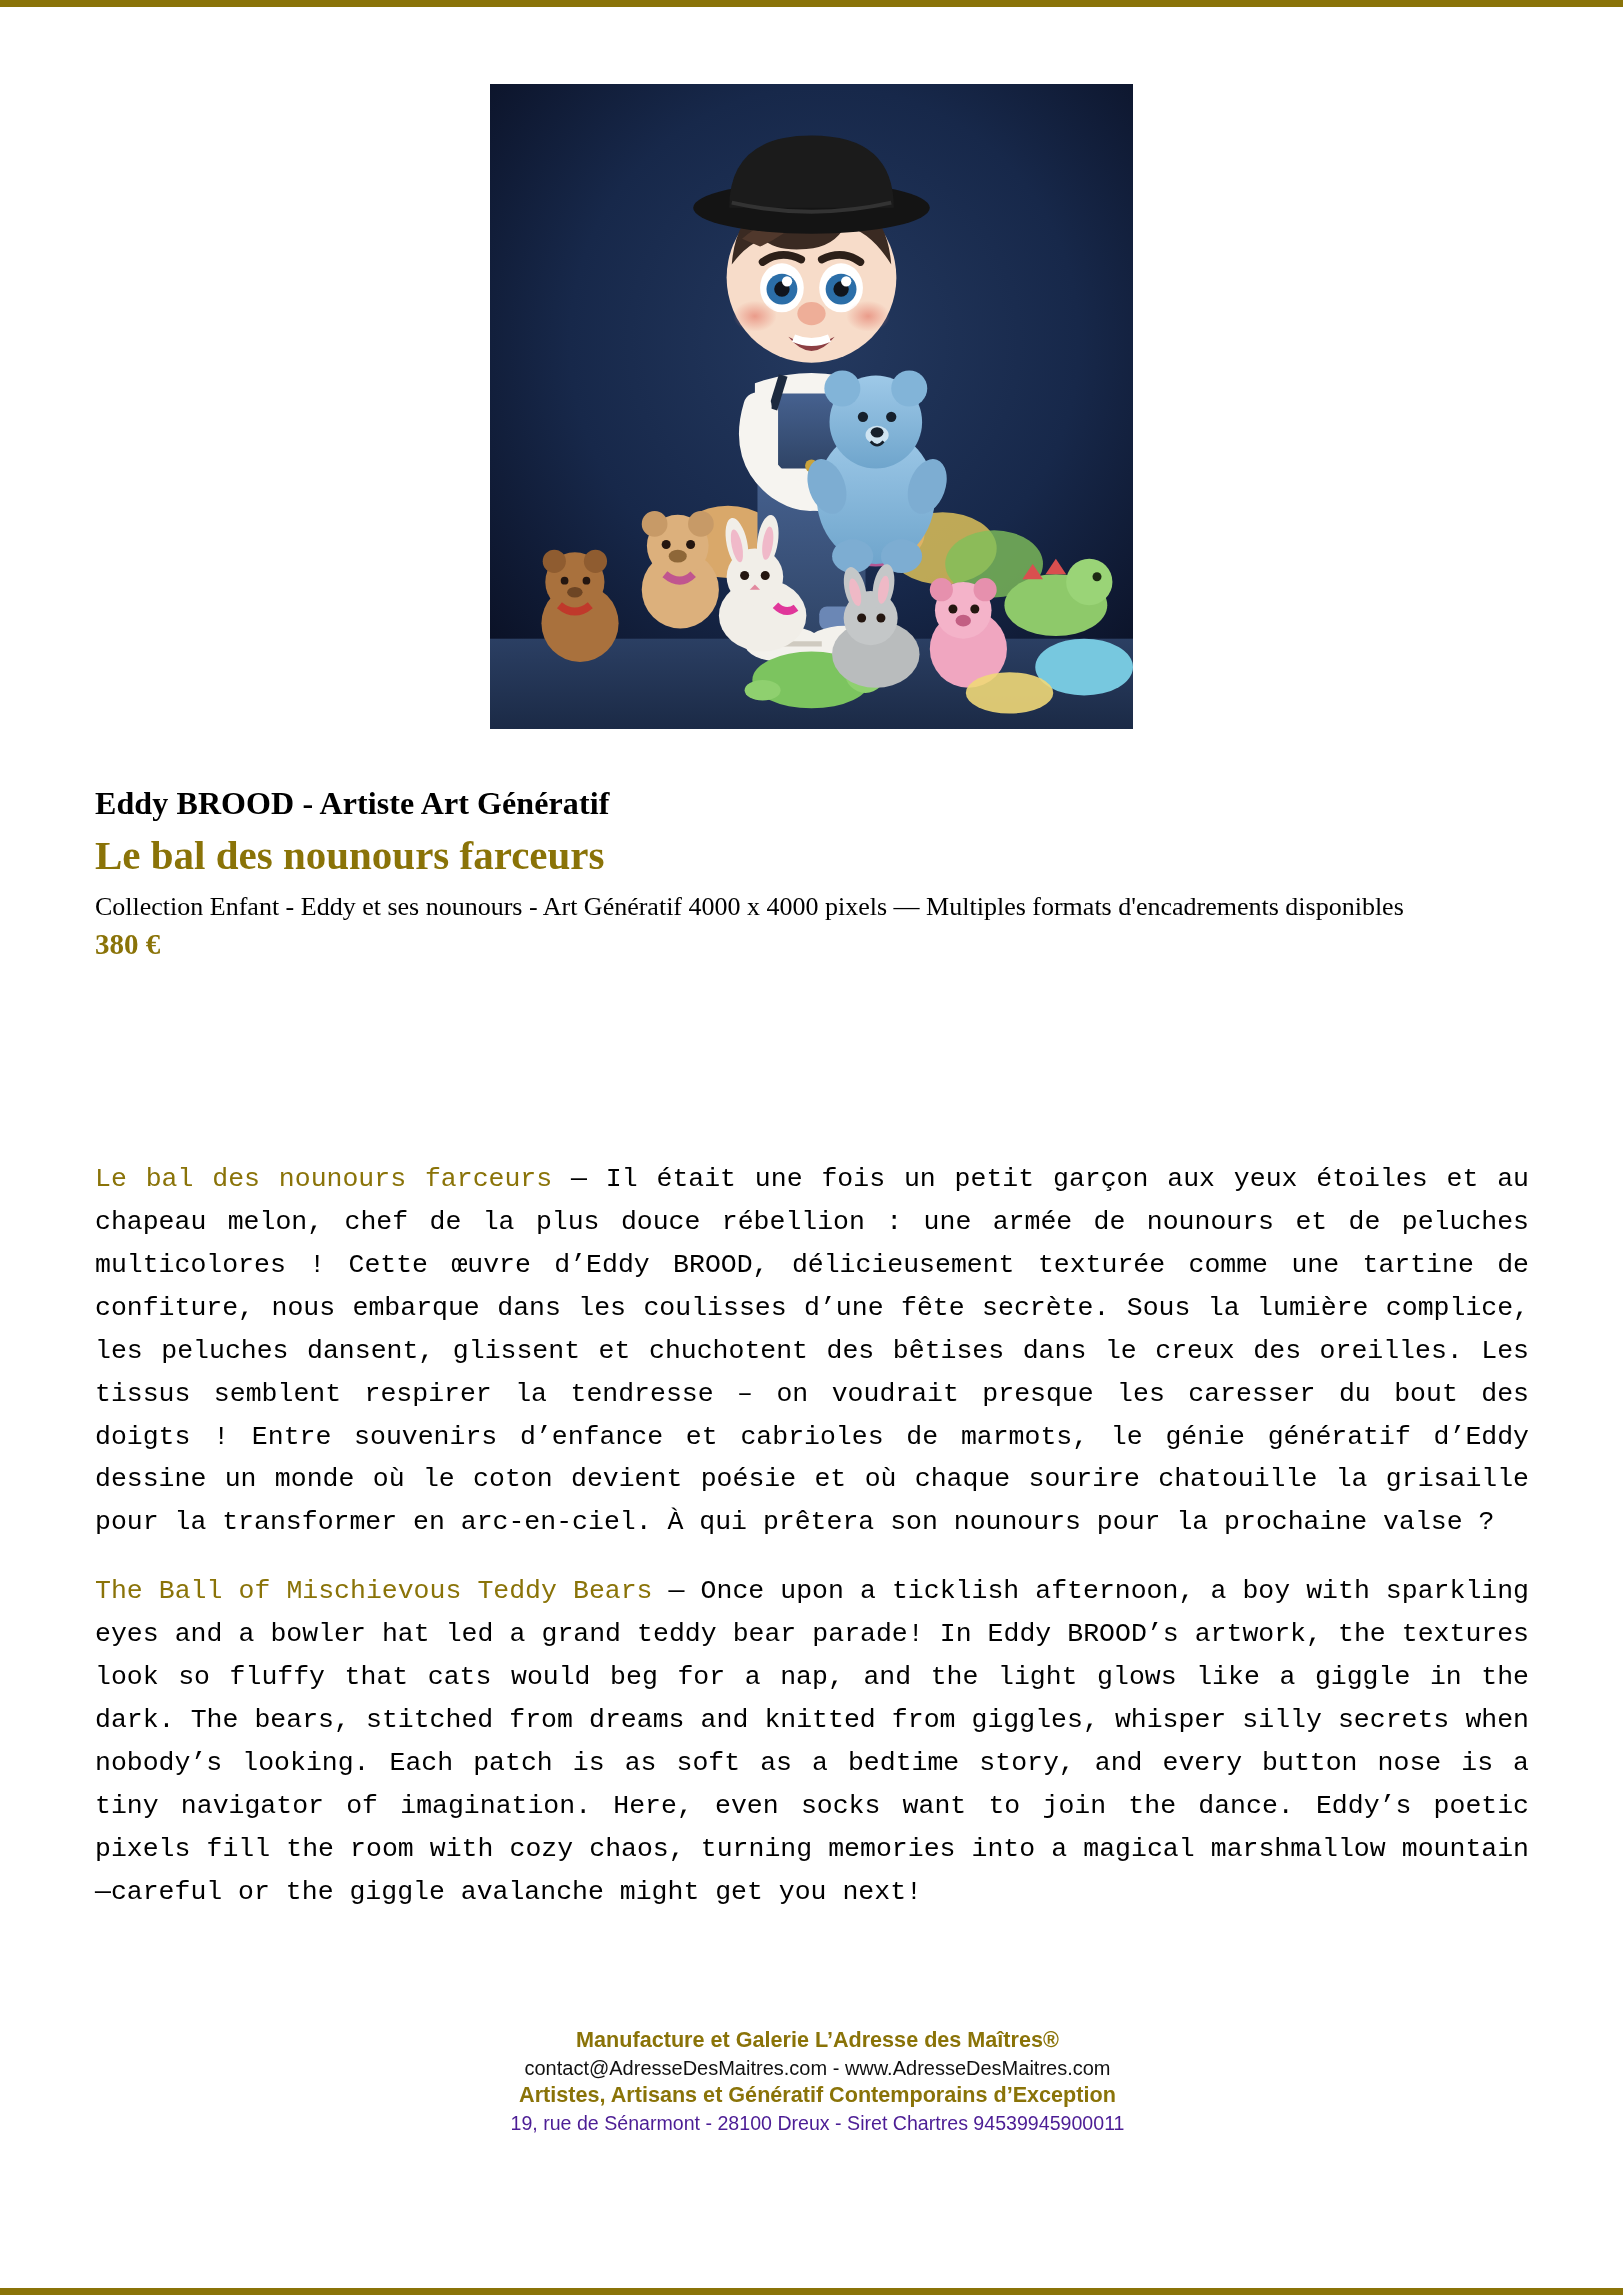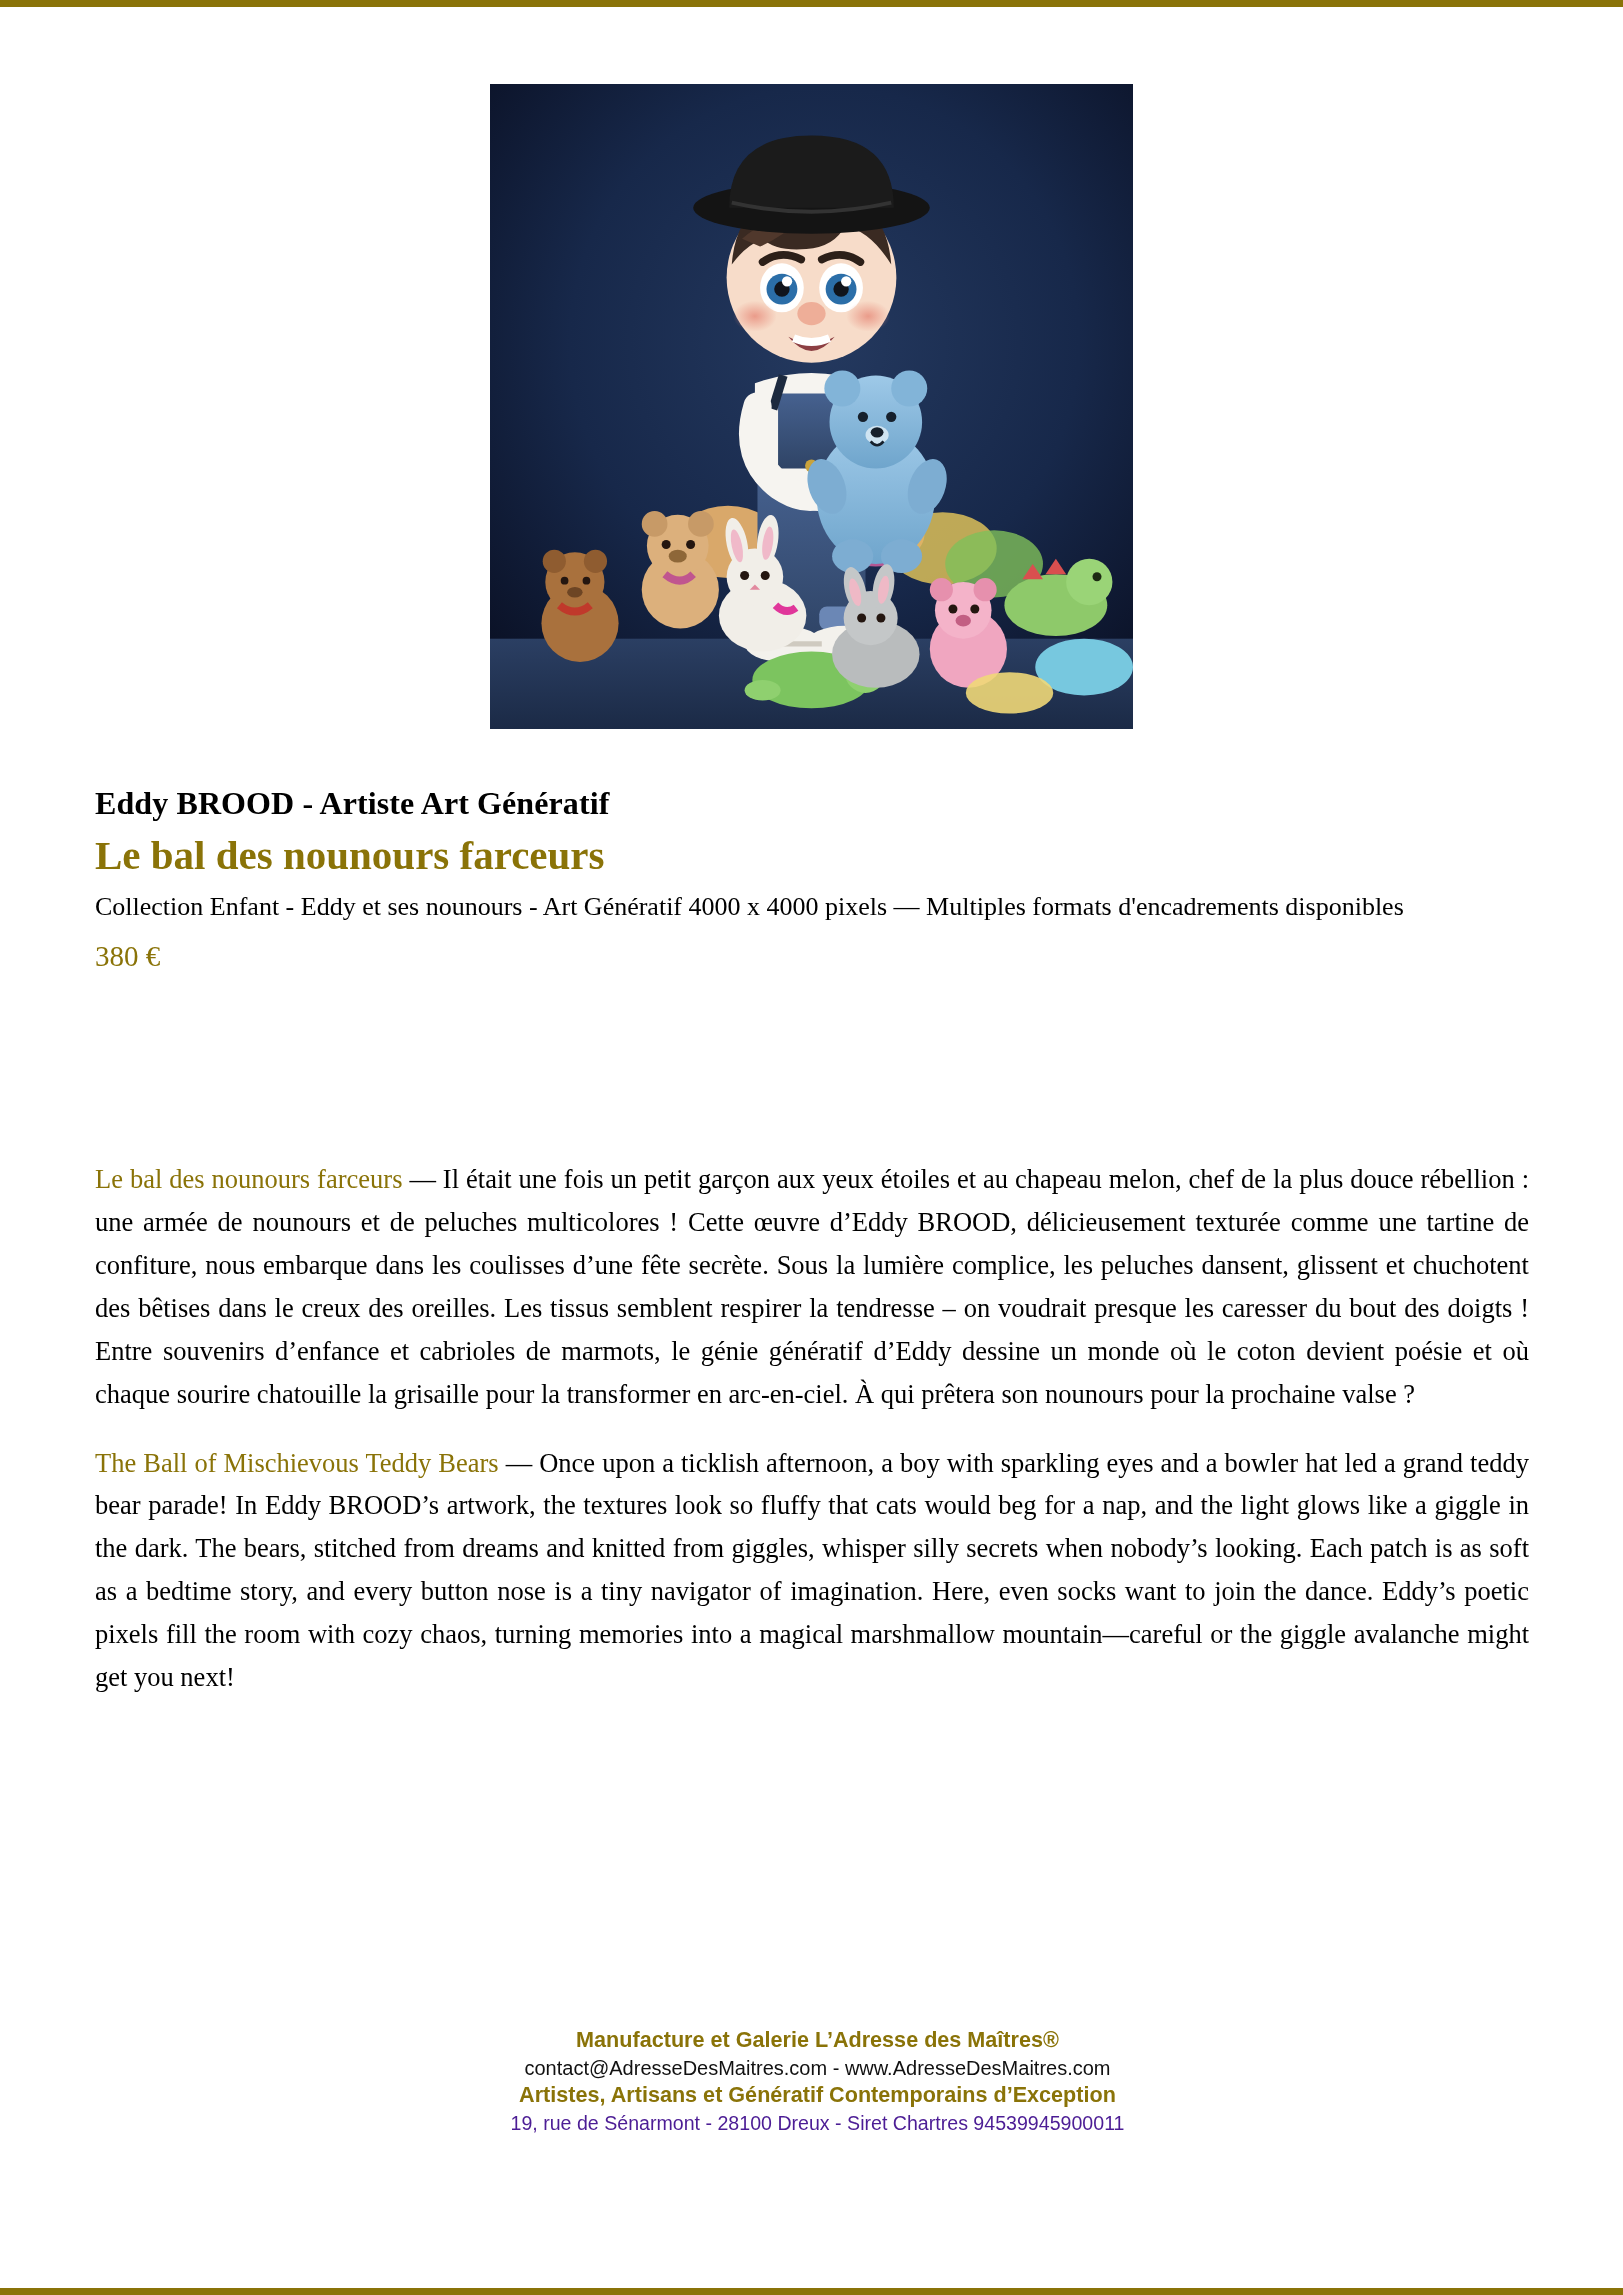--- a/index.html
+++ b/index.html
@@ -61,40 +61,41 @@
     line-height: 1.2;
     margin-top: 9.2px;
   }
   .subtitle {
     font-size: 26px;
     line-height: 1.28;
     margin-top: 9.2px;
   }
   .price {
     font-size: 29px;
-    font-weight: normal;
+    font-weight: bold;
     color: #8a7308;
     line-height: 1.2;
-    margin-top: 16px;
+    margin-top: 4px;
   }
 
   
   .body-copy {
     position: absolute;
     left: 95px;
     top: 1158px;
     width: 1434px;
   }
   .para {
     font-size: 26.5px;
     line-height: 1.62;
     text-align: justify;
     text-justify: inter-word;
     margin: 0 0 26px 0;
     hyphens: none;
+    font-family: Liberation Mono, monospace;
   }
   .para:last-child { margin-bottom: 16px; }
   .lead {
     color: #8a7308;
   }
 
   
   .footer {
     position: absolute;
     left: 0;

